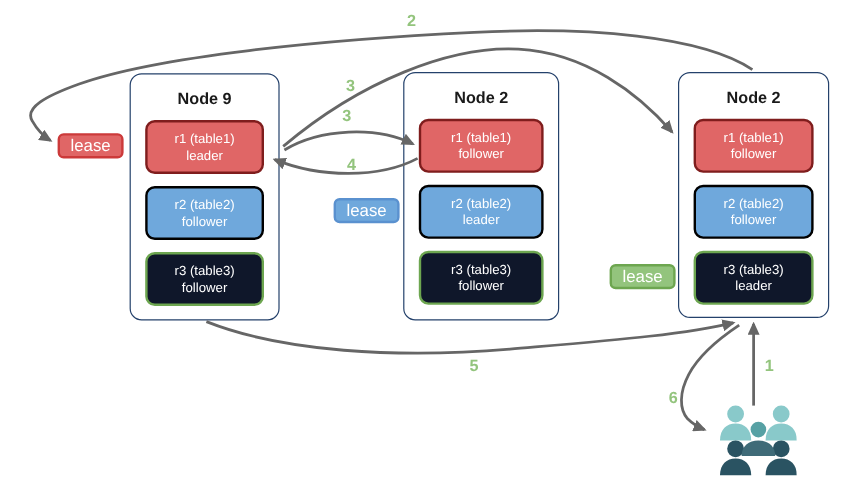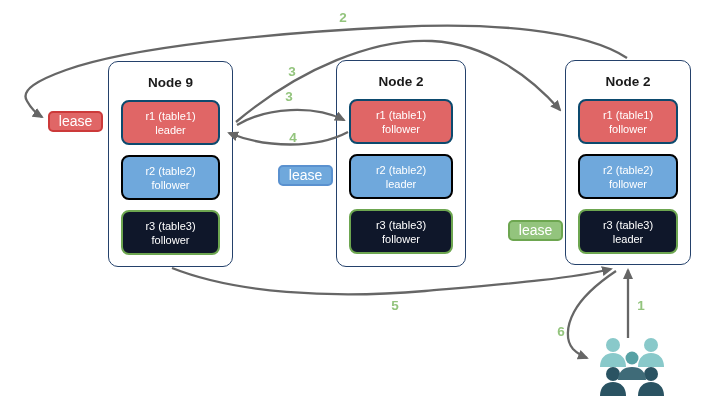--- a/index.html
+++ b/index.html
@@ -14,21 +14,21 @@
   }
   .node-title{
     height:36px;display:flex;align-items:center;justify-content:center;
     font-weight:bold;font-size:13.5px;color:#1a1a1a;padding-top:2px;
   }
   .replica{
     height:45px;margin:0 12px 10px 12px;border-radius:8px;
     display:flex;flex-direction:column;align-items:center;justify-content:center;
     color:#ffffff;font-size:11px;line-height:14px;text-align:center;box-sizing:border-box;
   }
-  .box-red{background:#e06666;border:2px solid #0c4a6e;}
+  .box-red{background:#e06666;border:2px solid #7f1d1d;}
   .box-blue{background:#6fa8dc;border:2px solid #000000;}
   .box-green{background:#0f172a;border:2px solid #6da650;}
   .lease{
     position:absolute;z-index:2;color:#ffffff;font-size:14px;text-align:center;
     border-radius:5px;box-sizing:border-box;width:55px;height:21px;line-height:17px;
   }
   .num{
     position:absolute;z-index:4;color:#93c47d;font-weight:bold;font-size:13.5px;
     transform:translate(-50%,-50%);
   }

